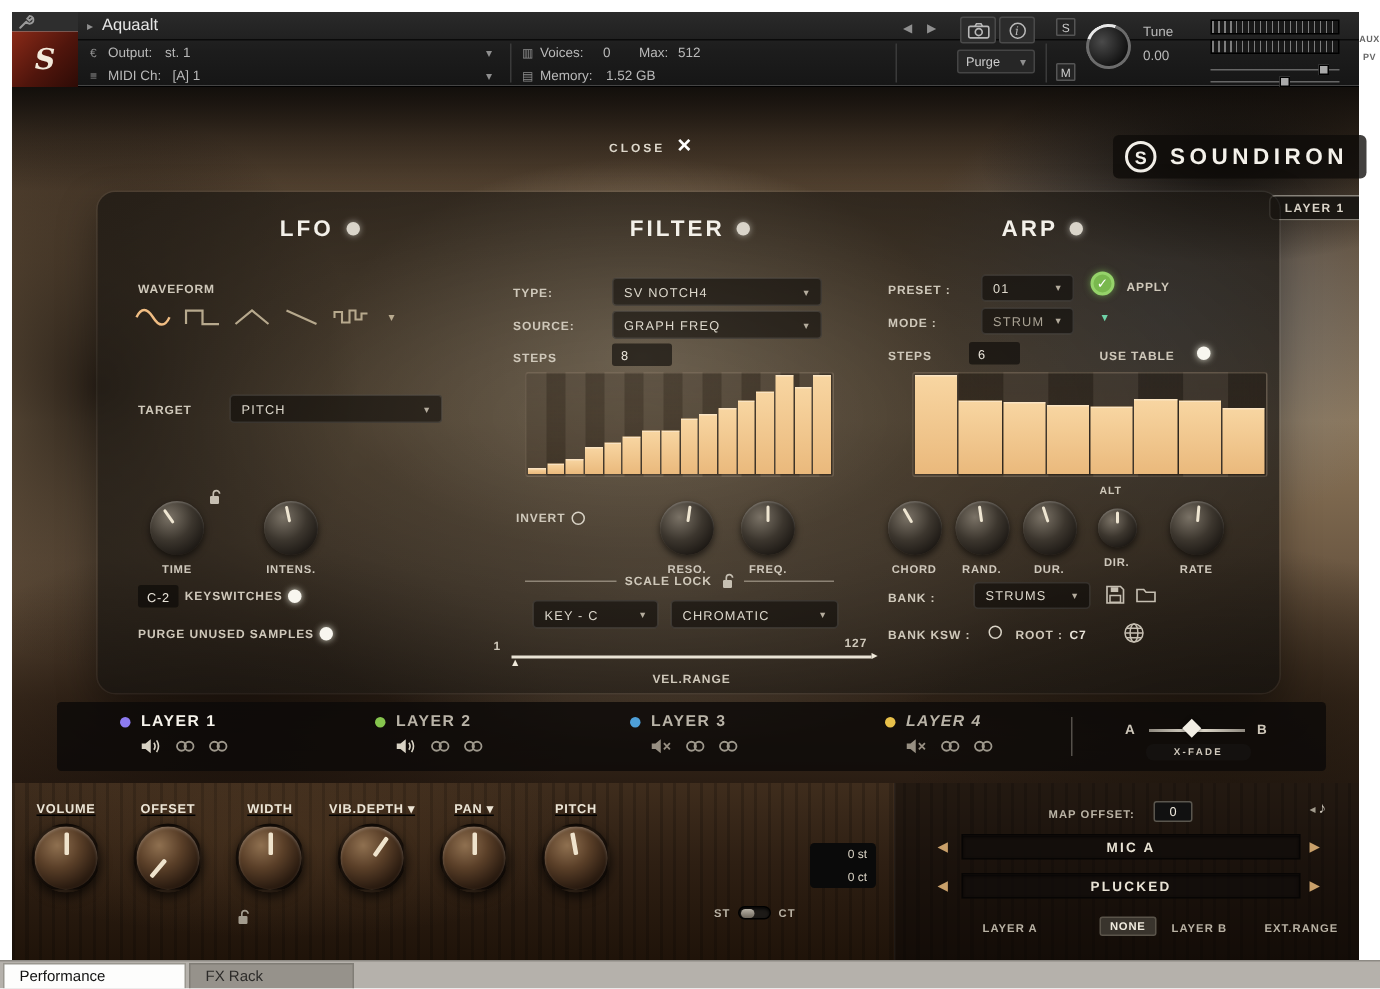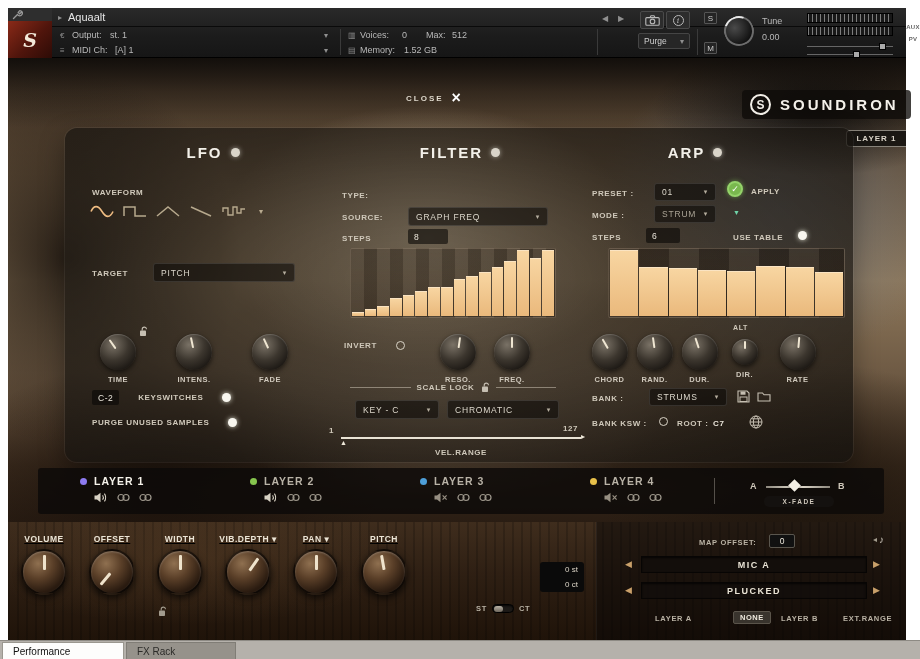--- a/index.html
+++ b/index.html
@@ -1,20 +1,20 @@
 <!DOCTYPE html>
 <html><head>
 <meta charset="utf-8">
 <style>
 *{margin:0;padding:0;box-sizing:border-box;}
 html,body{background:#e9e9e9;}
 body{font-family:"Liberation Sans",sans-serif;}
 .screen{position:relative;width:920px;height:659px;background:#ffffff;overflow:hidden;}
 .p{position:absolute;}
-.row{display:flex;align-items:center;gap:19px;}
+.row{display:flex;align-items:center;gap:4px;}
 .lbl{font-size:8px;font-weight:bold;color:#cfc8ba;letter-spacing:0.6px;white-space:nowrap;}
 .val{color:#eae5da;}
 
 .tool-corner{left:8px;top:8px;width:44px;height:13px;background:#2e2e2e;display:flex;align-items:center;padding-left:4px;}
 .badge{left:8px;top:21px;width:44px;height:37px;background:linear-gradient(135deg,#8a2a18,#50150c 55%,#2d0b06);display:flex;align-items:center;justify-content:center;color:#f2e9da;font-family:"DejaVu Serif",serif;font-style:italic;font-weight:bold;font-size:19px;}
 .hbar{left:52px;top:8px;width:854px;height:50px;background:linear-gradient(#2a2a2a,#1c1c1c 55%,#161616);border-bottom:1px solid #000;}
 .hbar .hrow-line{position:absolute;left:0;top:18px;width:100%;height:1px;background:#0a0a0a;}
 .htxt{font-size:9px;color:#b9b9b9;white-space:nowrap;}
 .htitle{font-size:11px;color:#e6e6e6;}
 .hicon{font-size:8px;color:#8f8f8f;}
@@ -281,42 +281,40 @@
             <div class="pointer" style="transform: rotate(-35deg);"></div>
           </div>
           <div class="klabel">TIME</div>
         </div>
         <div class="knob-unit">
           <div class="knob">
             <div class="pointer" style="transform: rotate(-12deg);"></div>
           </div>
           <div class="klabel">INTENS.</div>
         </div>
-        <div class="knob-unit">
-          <div class="knob">
-            <div class="pointer" style="transform: rotate(-25deg);"></div>
-          </div>
-          <div class="klabel">FADE</div>
-        </div>
       </div>
     <div class="p row" style="left:27px;top:262px">
       <span class="vbox">C-2</span>
       <span class="lbl">KEYSWITCHES</span>
       <span class="led"></span>
     </div>
     <div class="p row" style="left:27px;top:290px">
       <span class="lbl">PURGE UNUSED SAMPLES</span>
       <span class="led"></span>
     </div>
 
     <div class="p sec-title" style="left:330px;top:16px;width:130px">
       <span>FILTER</span>
       <span class="sec-dot"></span>
     </div>
     <div class="p lbl" style="left:277px;top:63px">TYPE:</div>
+    <div class="p dd" style="left:343px;top:57px;width:140px">
+      <span>SV NOTCH4</span>
+      <span class="caret">▾</span>
+    </div>
     <div class="p lbl" style="left:277px;top:85px">SOURCE:</div>
     <div class="p dd" style="left:343px;top:79px;width:140px">
       <span>GRAPH FREQ</span>
       <span class="caret">▾</span>
     </div>
     <div class="p lbl" style="left:277px;top:106px">STEPS</div>
     <div class="p vbox" style="left:343px;top:101px;width:40px">8</div>
     <div class="p graph" id="filter-graph" style="left:285px;top:120px;width:206px;height:70px">
         <div class="bar" style="height: 6%;"></div>
         <div class="bar" style="height: 10%;"></div>
@@ -552,21 +550,21 @@
               </svg>
             </span>
             <span class="licon">
               <svg width="13" height="9" viewBox="0 0 13 9">
                 <circle cx="4" cy="4.5" r="3" fill="none" stroke="#9e988c" stroke-width="1.2"></circle>
                 <circle cx="9" cy="4.5" r="3" fill="none" stroke="#9e988c" stroke-width="1.2"></circle>
               </svg>
             </span>
           </div>
         </div>
-        <div class="layer-item" style="left: 552px;">
+        <div class="layer-item" style="left: 552px; font-style: italic;">
           <div class="layer-row1">
             <span class="layer-dot" style="background: rgb(232, 192, 74);"></span>
             <span class="layer-name">LAYER 4</span>
           </div>
           <div class="layer-row2">
             <span class="licon">
               <svg width="14" height="11" viewBox="0 0 14 11">
                 <path d="M0.5 3.6 H3 L6.5 0.8 V10.2 L3 7.4 H0.5 Z" fill="#978f82"></path>
                 <path d="M8.6 3.4 L12.6 7.6 M12.6 3.4 L8.6 7.6" stroke="#978f82" stroke-width="1.2"></path>
               </svg>

